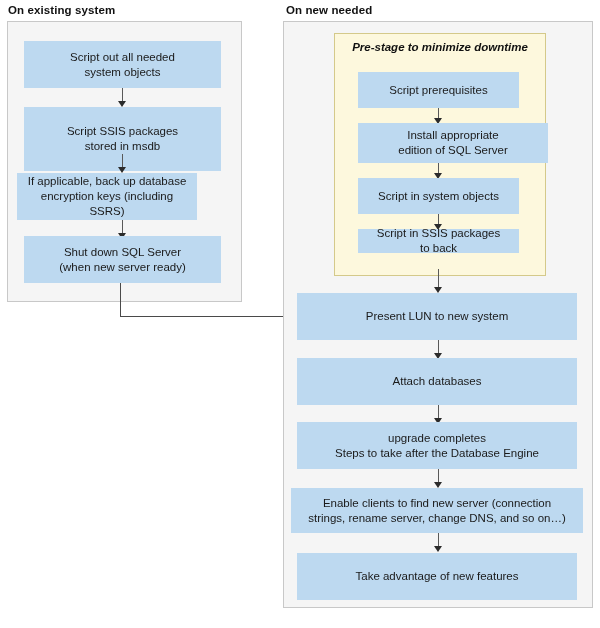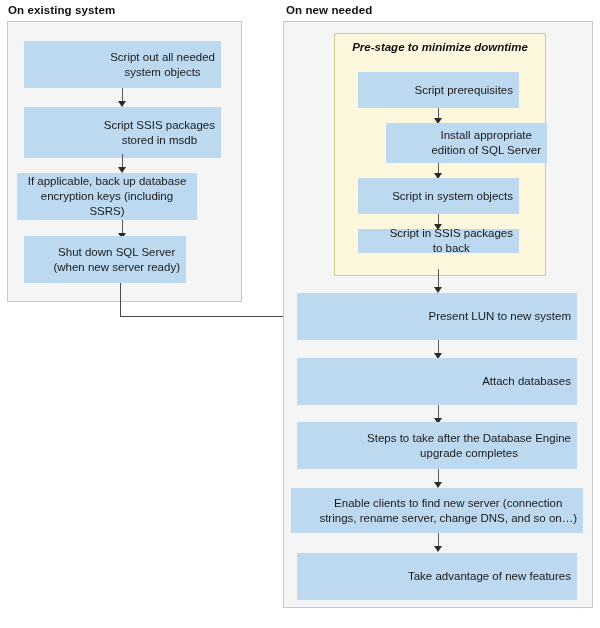--- a/index.html
+++ b/index.html
@@ -68,21 +68,21 @@
     white-space: nowrap;
   }
 
   
   .node {
     position: absolute;
     background: #bdd9f0;
     box-sizing: border-box;
     display: flex;
     align-items: center;
-    justify-content: flex-end;
+    justify-content: center;
     text-align: center;
     font-size: 11.5px;
     line-height: 15px;
     color: #1a1a1a;
     padding: 2px 6px;
   }
   .node span { display: block; }
 
   
   .arrow-v {
@@ -157,21 +157,21 @@
       <span>Script out all needed</span>
       <span>system objects</span>
     </span>
   </div>
 
   <div class="arrow-v" style="left:117px; top:88px; height:20px;">
     <div class="shaft" style="height:14px;"></div>
     <div class="head" style="top:13px;"></div>
   </div>
 
-  <div class="node" style="left:24px; top:107px; width:197px; height:51px;">
+  <div class="node" style="left:24px; top:107px; width:197px; height:64px;">
     <span>
       <span>Script SSIS packages</span>
       <span>stored in msdb</span>
     </span>
   </div>
 
   <div class="arrow-v" style="left:117px; top:154px; height:20px;">
     <div class="shaft" style="height:14px;"></div>
     <div class="head" style="top:13px;"></div>
   </div>
@@ -181,21 +181,21 @@
       <span>If applicable, back up database</span>
       <span>encryption keys (including SSRS)</span>
     </span>
   </div>
 
   <div class="arrow-v" style="left:117px; top:220px; height:20px;">
     <div class="shaft" style="height:14px;"></div>
     <div class="head" style="top:13px;"></div>
   </div>
 
-  <div class="node" style="left:24px; top:236px; width:162px; height:47px;">
+  <div class="node" style="left:24px; top:236px; width:197px; height:47px;">
     <span>
       <span>Shut down SQL Server</span>
       <span>(when new server ready)</span>
     </span>
   </div>
 
   <div id="elbow-connector">
     <div class="seg-down"></div>
     <div class="seg-right"></div>
     <div class="seg-head"></div>
@@ -210,21 +210,21 @@
     <span>
       <span>Script prerequisites</span>
     </span>
   </div>
 
   <div class="arrow-v" style="left:433px; top:108px; height:16px;">
     <div class="shaft" style="height:11px;"></div>
     <div class="head" style="top:10px;"></div>
   </div>
 
-  <div class="node" style="left:358px; top:123px; width:161px; height:40px;margin-left:28px;">
+  <div class="node" style="left:358px; top:123px; width:190px; height:40px;">
     <span>
       <span>Install appropriate</span>
       <span>edition of SQL Server</span>
     </span>
   </div>
 
   <div class="arrow-v" style="left:433px; top:163px; height:16px;">
     <div class="shaft" style="height:11px;"></div>
     <div class="head" style="top:10px;"></div>
   </div>
@@ -269,22 +269,22 @@
     </span>
   </div>
 
   <div class="arrow-v" style="left:433px; top:405px; height:20px;">
     <div class="shaft" style="height:14px;"></div>
     <div class="head" style="top:13px;"></div>
   </div>
 
   <div class="node" style="left:297px; top:422px; width:280px; height:47px;">
     <span>
+      <span>upgrade completes</span>
       <span>Steps to take after the Database Engine</span>
-      <span>upgrade completes</span>
     </span>
   </div>
 
   <div class="arrow-v" style="left:433px; top:469px; height:20px;">
     <div class="shaft" style="height:14px;"></div>
     <div class="head" style="top:13px;"></div>
   </div>
 
   <div class="node" style="left:291px; top:488px; width:292px; height:45px;">
     <span>

